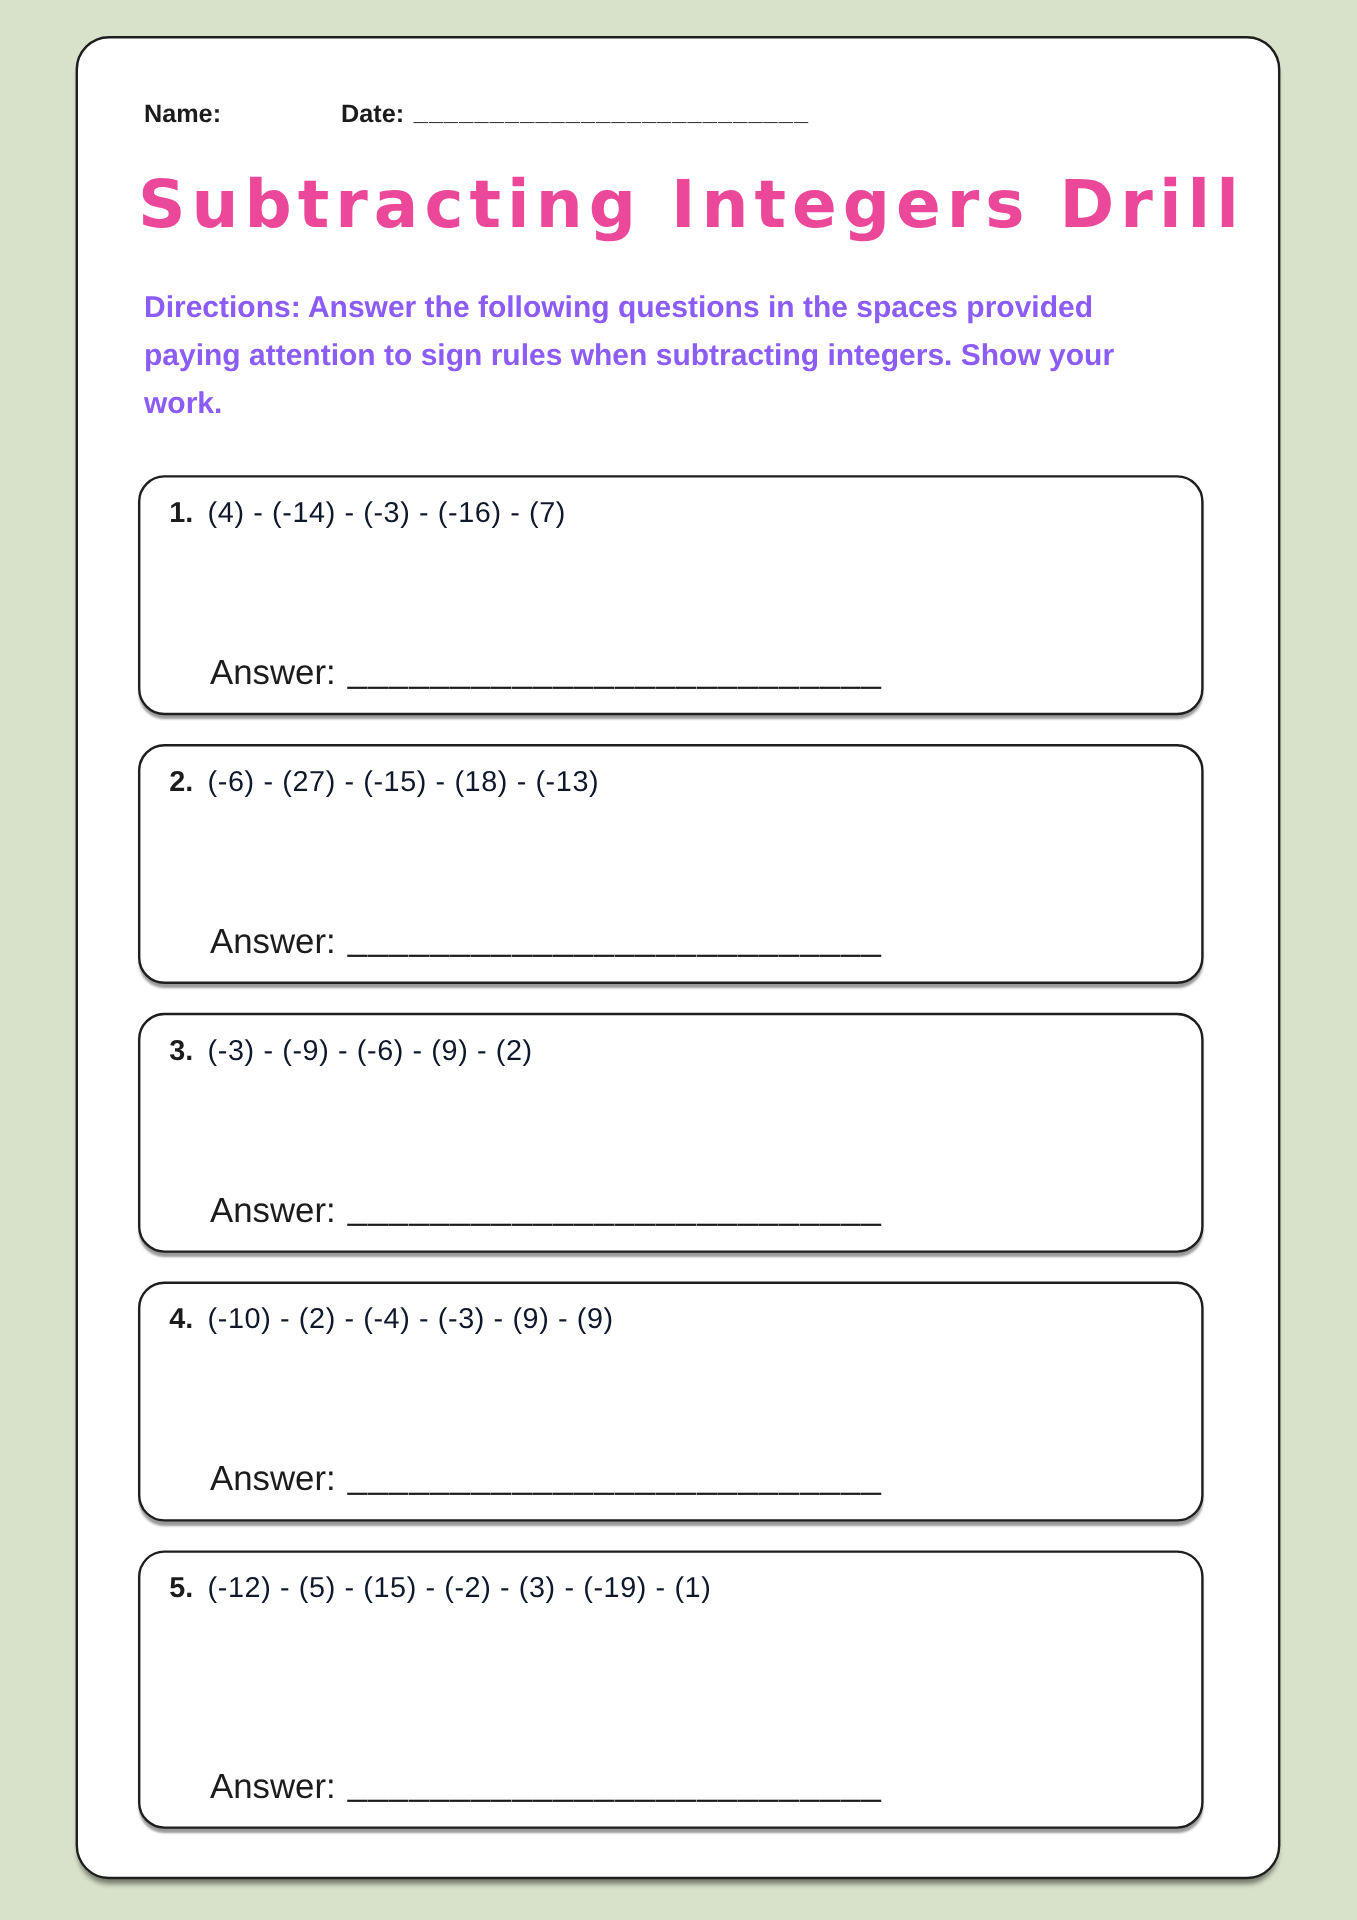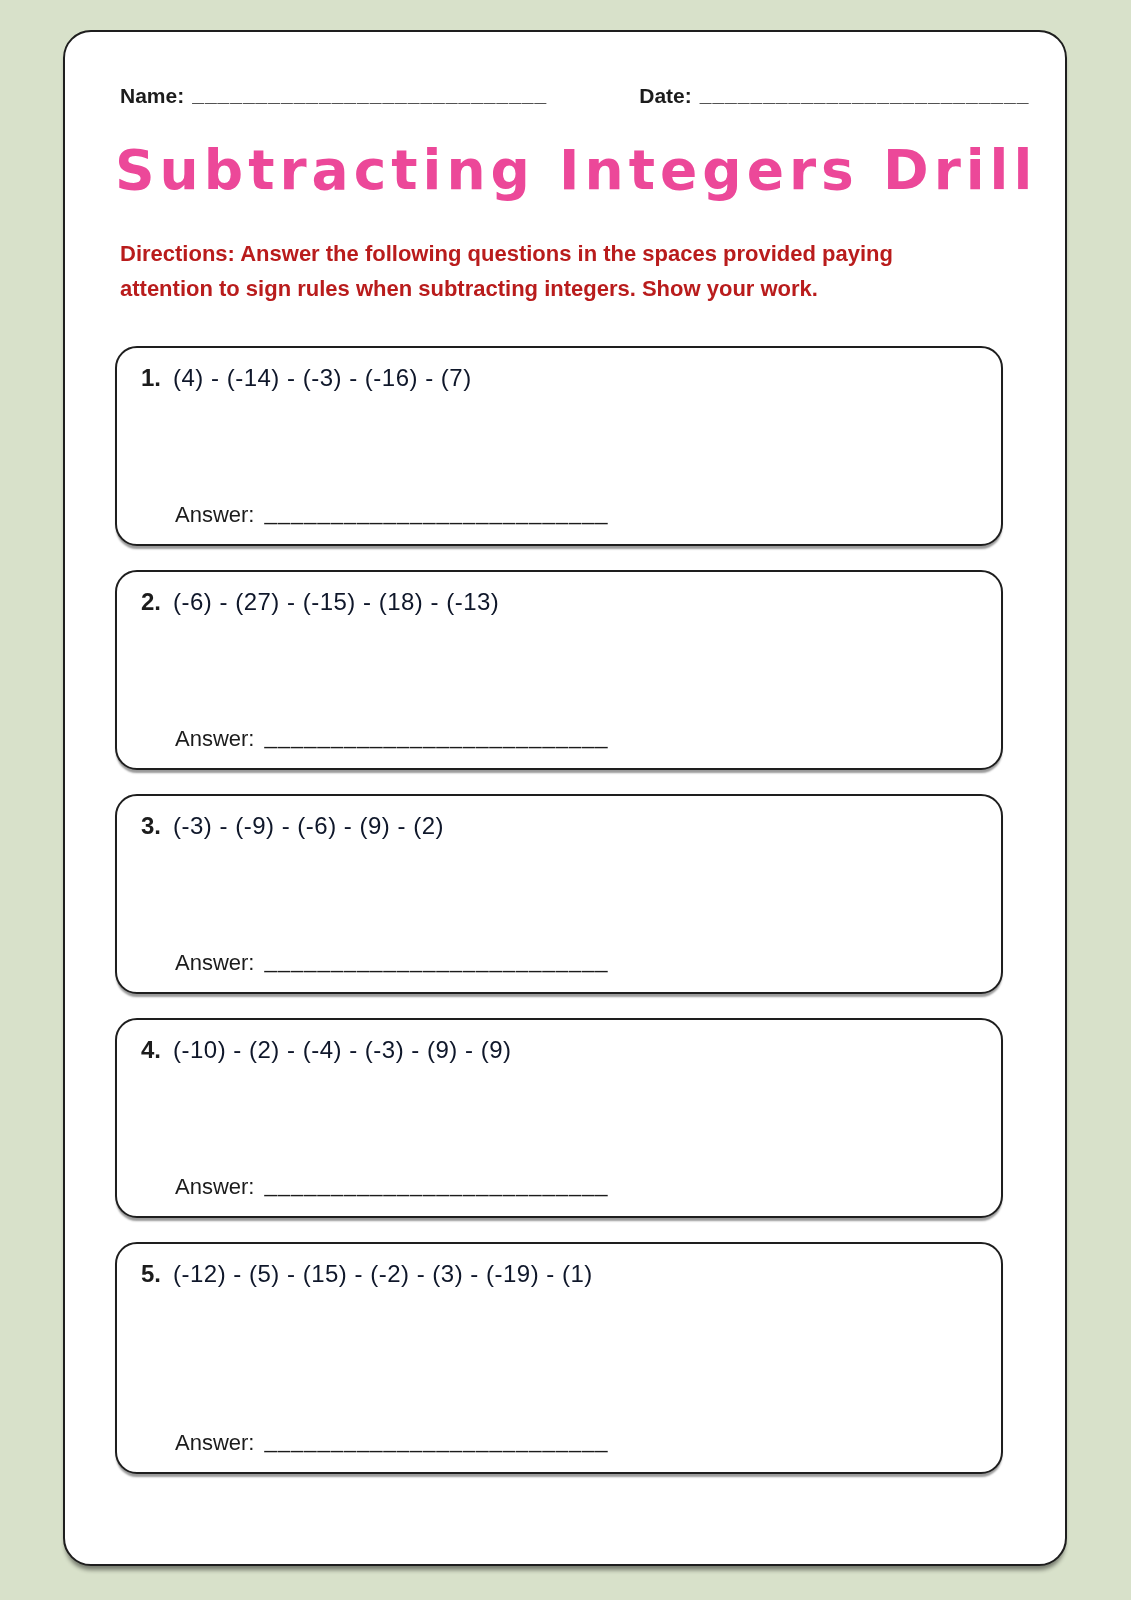--- a/index.html
+++ b/index.html
@@ -52,24 +52,24 @@
     font-weight: 800;
     letter-spacing: 5px;
     white-space: nowrap;
     color: #ec4899;
   }
 
   .directions {
     margin-top: 34px;
     margin-left: 5px;
     max-width: 830px;
-    font-size: 22px;
+    font-size: 25px;
     font-weight: bold;
     line-height: 1.6;
-    color: #b91c1c;
+    color: #8b5cf6;
   }
 
   .questions { margin-top: 40px; }
 
   .question-box {
     position: relative;
     width: 888px;
     height: 200px;
     border: 2px solid #1e1e1e;
     border-radius: 22px;
@@ -95,35 +95,34 @@
     letter-spacing: 0.5px;
     color: #0f172a;
   }
 
   .answer-row {
     position: absolute;
     left: 58px;
     bottom: 16px;
     display: flex;
     align-items: baseline;
-    font-size: 22px;
+    font-size: 29px;
     white-space: nowrap;
   }
   .answer-label { margin-right: 10px; }
   .answer-line { letter-spacing: 1px; position: relative; top: -2px; }
 </style>
 </head>
 <body>
 
 <div class="paper">
 
   <div class="header-row">
     <div class="name-group">
       <span class="field-label">Name:</span>
-      <span class="blank-line">____________________________</span>
     </div>
     <div class="date-group">
       <span class="field-label">Date:</span>
       <span class="blank-line">__________________________</span>
     </div>
   </div>
 
   <div class="worksheet-title">Subtracting Integers Drill</div>
 
   <div class="directions">Directions: Answer the following questions in the spaces provided paying attention to sign rules when subtracting integers. Show your work.</div>

